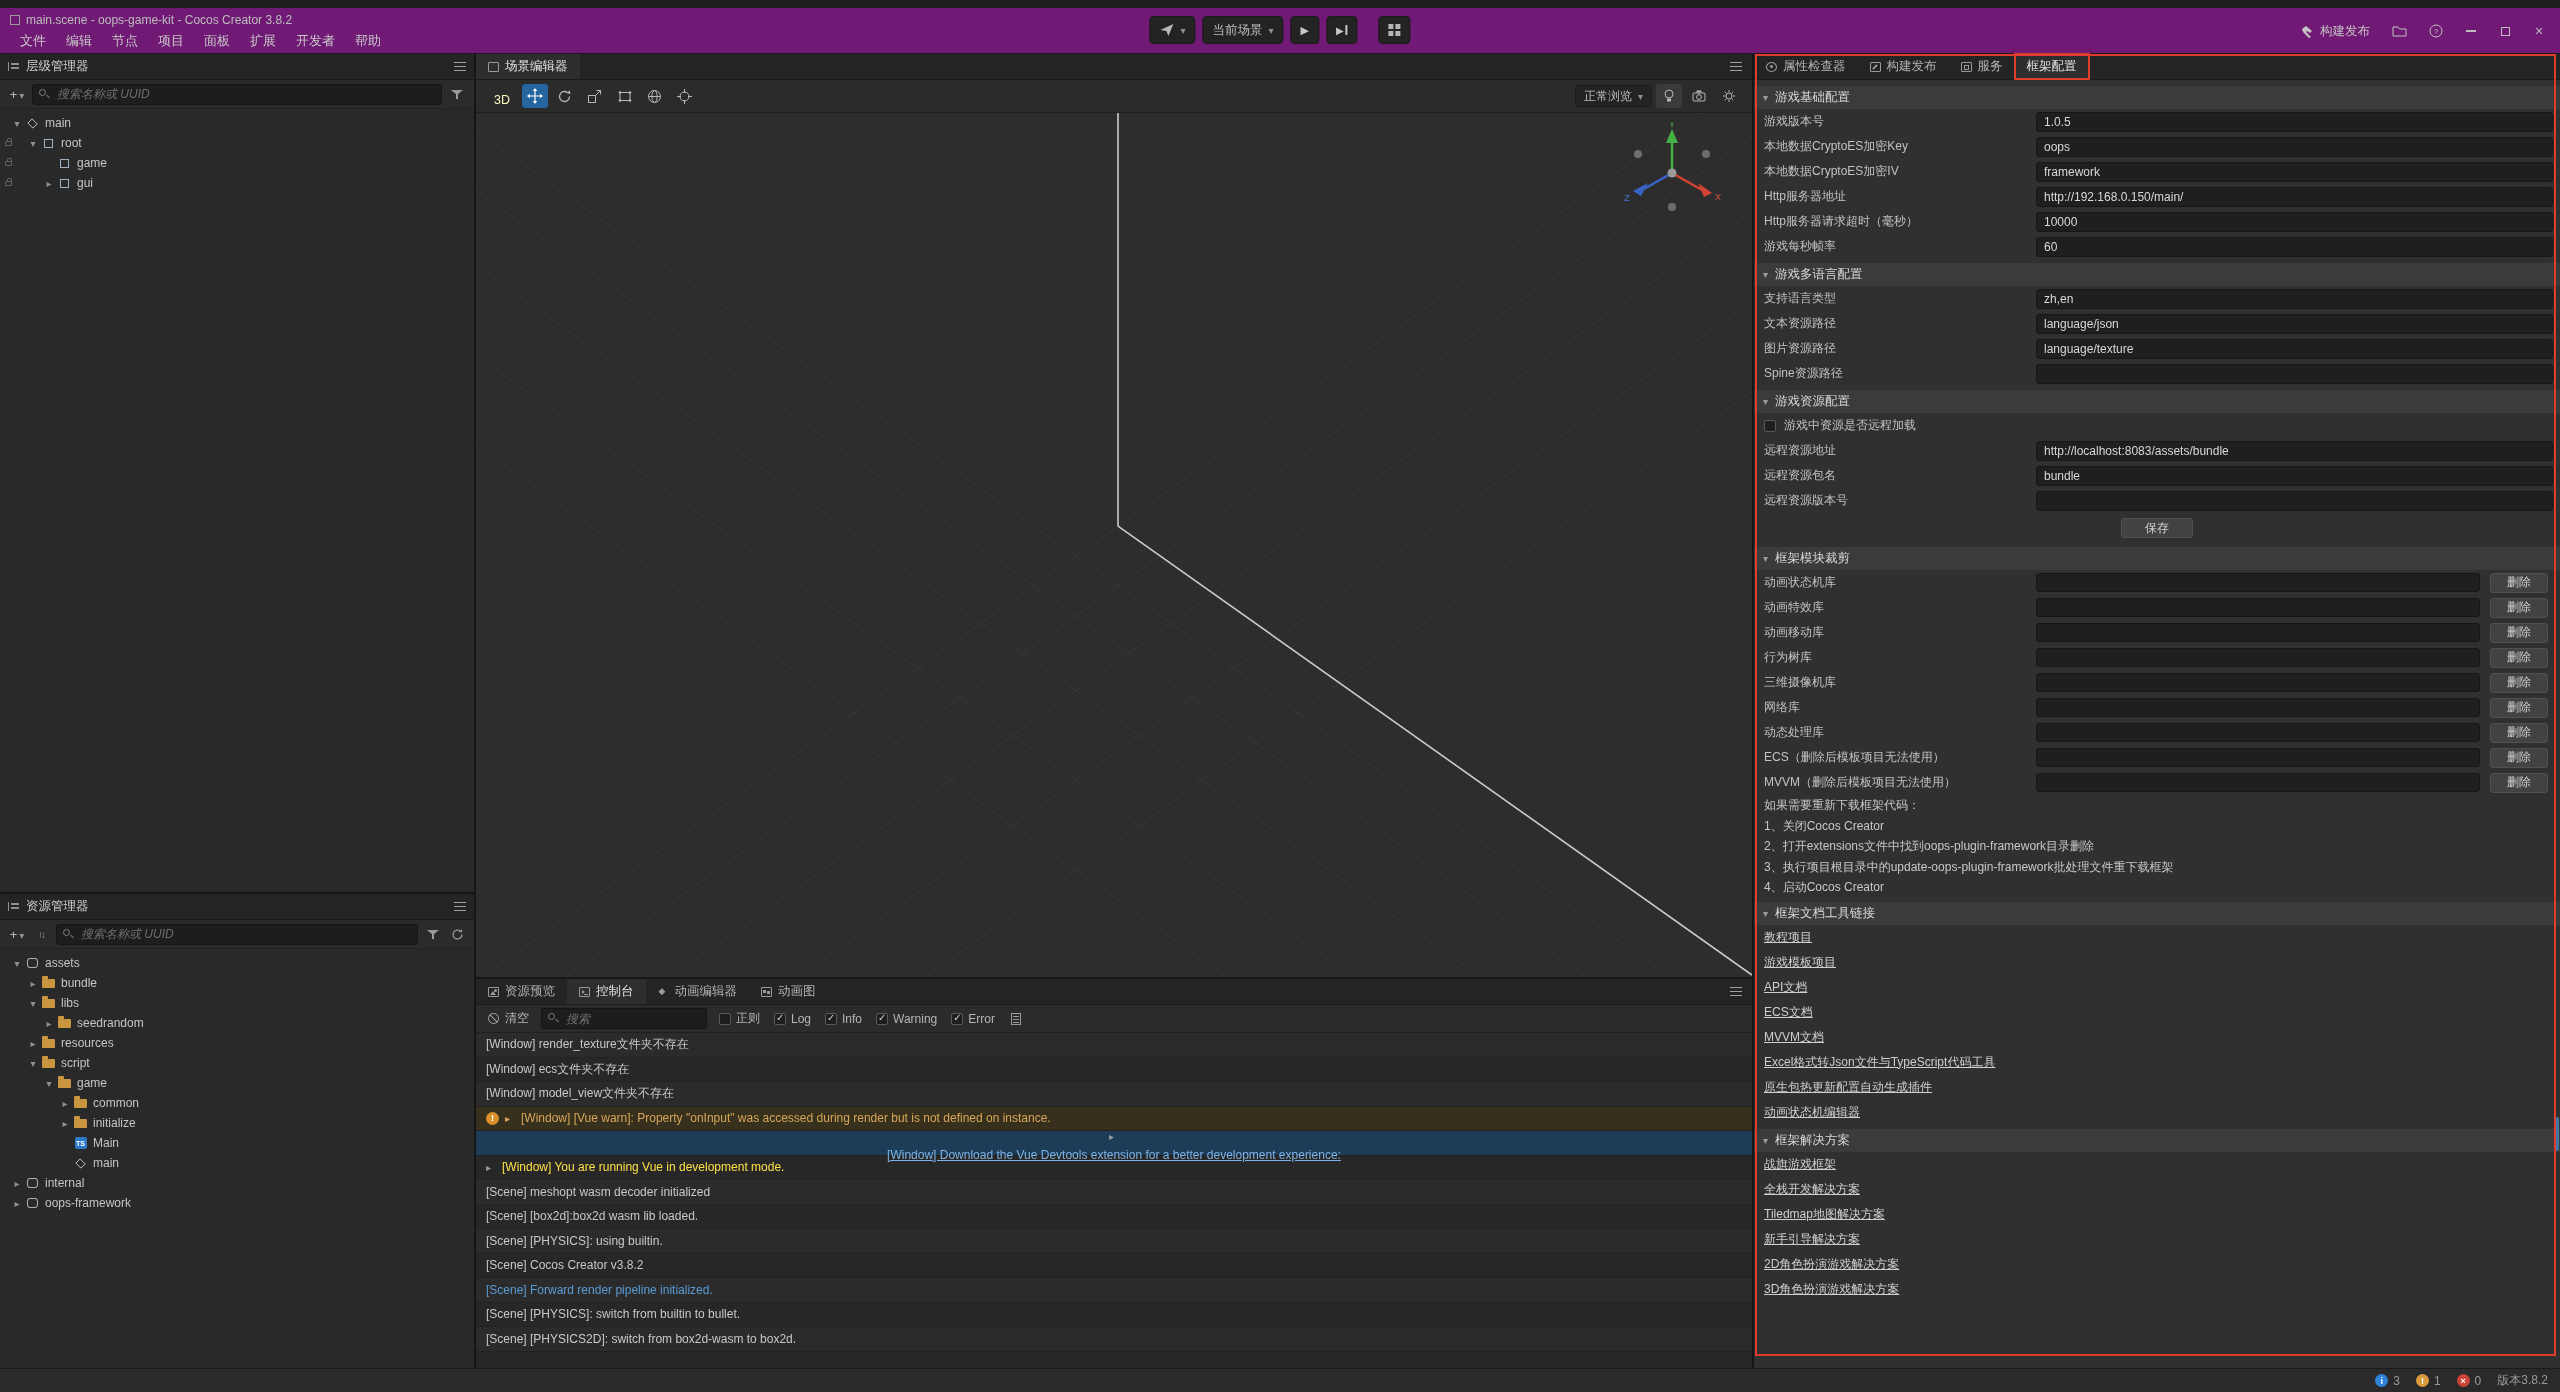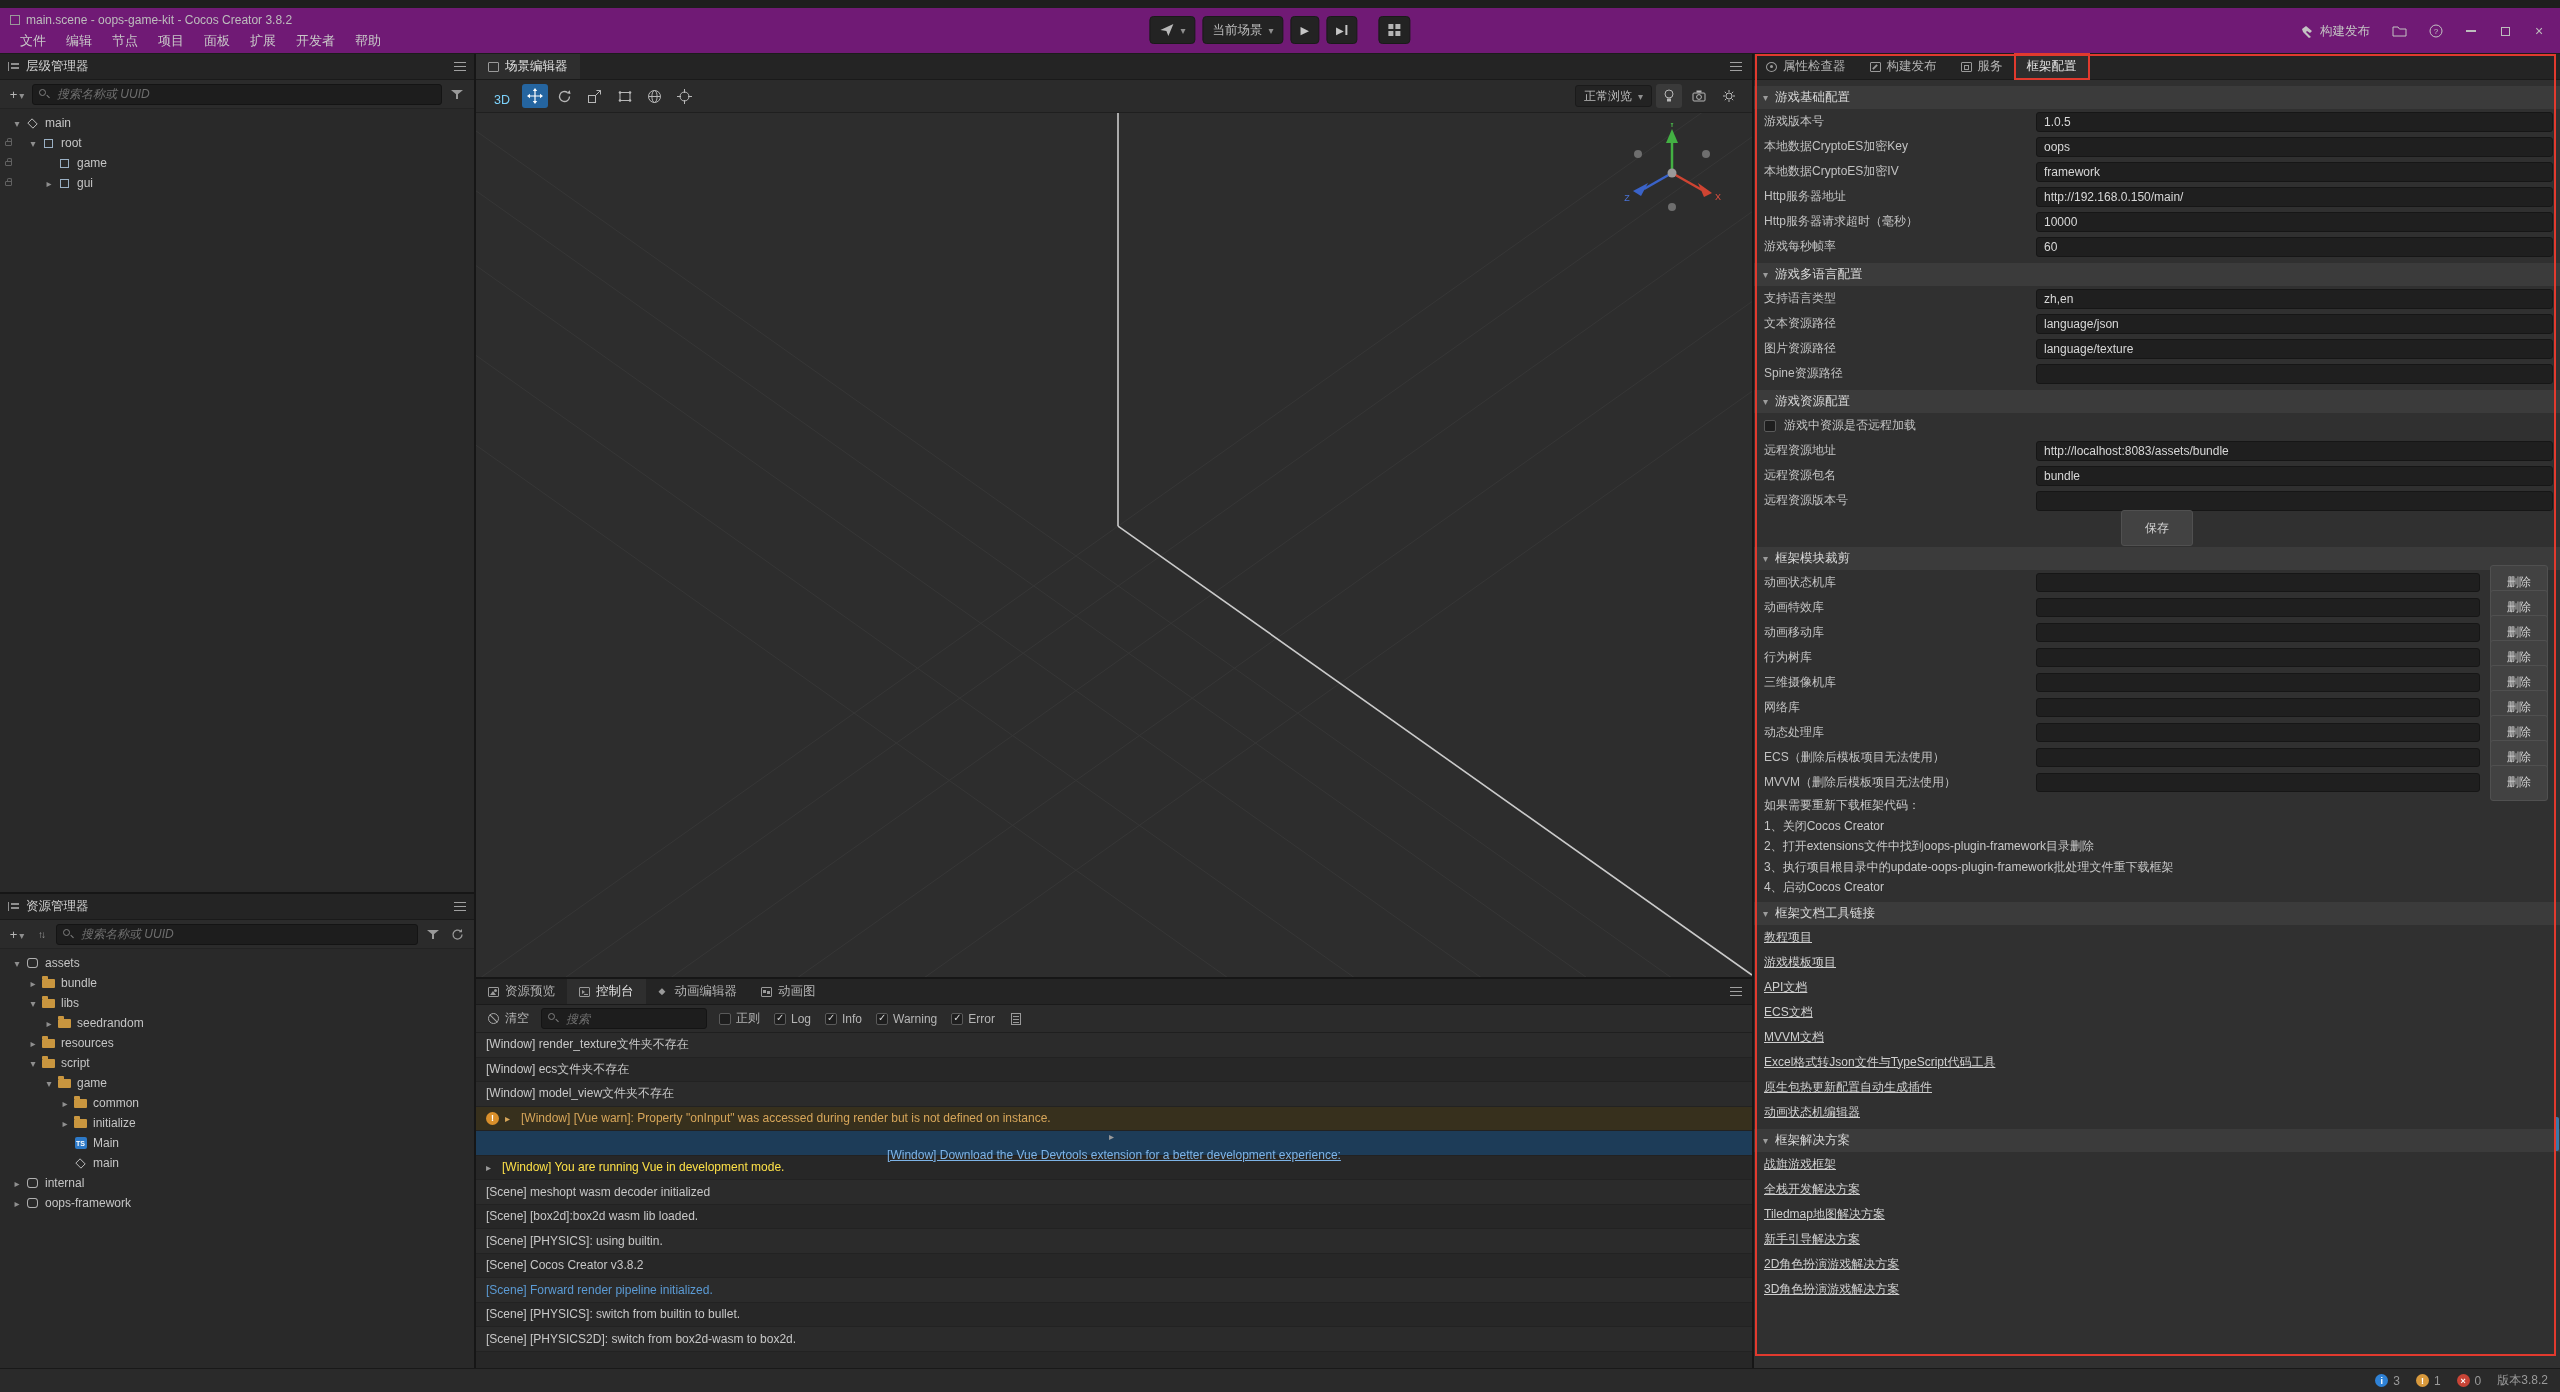--- a/index.html
+++ b/index.html
@@ -91,21 +91,21 @@
   .ptab[data-icon="anim"] .tico::before { content:"◆"; position:absolute; left:1px; top:-1px; font-size:9px; color:#9a9a9a; }
   .ptab[data-icon="graph"] .tico::before { content:""; position:absolute; left:1px; top:2px; width:3px; height:3px; background:#9a9a9a; }
   .ptab[data-icon="graph"] .tico::after { content:""; position:absolute; right:1px; bottom:2px; width:3px; height:3px; background:#9a9a9a; }
   .ptab[data-icon="inspector"] .tico { border-radius:50%; }
   .ptab[data-icon="inspector"] .tico::before { content:""; position:absolute; left:3px; top:2.5px; width:3px; height:3px; border-radius:50%; background:#9a9a9a; }
   .ptab[data-icon="build"] .tico::before { content:""; position:absolute; left:1.5px; top:3.5px; width:6px; height:2px; background:#9a9a9a; transform:rotate(-45deg); }
   .ptab[data-icon="service"] .tico::before { content:""; position:absolute; left:2px; top:2px; right:2px; height:3.5px; border:1px solid #9a9a9a; }
   .insp-tab[data-active="true"] { outline:2px solid #e13a2e; outline-offset:-1px; }
 
   .scene-toolbar { height:33px; flex:none; background:#2b2b2b; border-bottom:1px solid #1f1f1f; display:flex; align-items:center; padding:0 10px; gap:4px; }
-  .mode-btn { font-size:12.5px; color:#7dd3fc; padding:0 8px; height:24px; display:flex; align-items:center; gap:4px;margin-top:8px; }
+  .mode-btn { font-size:12.5px; color:#fef9c3; padding:0 8px; height:24px; display:flex; align-items:center; gap:4px;margin-top:8px; }
   .tool-btn { width:26px; height:24px; border-radius:3px; display:flex; align-items:center; justify-content:center; color:#b8b8b8; }
   .tool-btn.active { background:#2565a0; color:#ffffff; }
   .view-chip { height:22px; background:#232323; border:1px solid #1a1a1a; border-radius:3px; display:flex; align-items:center; gap:6px; padding:0 8px; font-size:12px; color:#bdbdbd; }
   .tool-chip { background:#3a3a3a; }
 
   .viewport { flex:1; position:relative; background:#2d2d2d; overflow:hidden; }
   .viewport svg.gridsvg { position:absolute; inset:0; width:100%; height:100%; }
   .gizmo { position:absolute; top:10px; right:30px; width:100px; height:100px; }
 
   
@@ -145,21 +145,21 @@
   .sec-header { height:23px; background:#3b3b3b; display:flex; align-items:center; gap:7px; padding:0 9px; font-size:12.5px; color:#d8d8d8; margin-top:4px; }
   .sec-header .caret { color:#9c9c9c; font-size:10px; }
   .sec-header .caret::before { content:"▾"; }
   .field-row { height:25px; display:flex; align-items:center; padding:0 7px 0 10px; }
   .field-label { width:272px; flex:none; font-size:12px; color:#c2c2c2; white-space:nowrap; overflow:hidden; }
   .field-input { flex:1; height:20px; background:#1f1f1f; border:1px solid #161616; border-radius:3px; color:#d8d8d8; font-size:12px; padding:0 7px; font-family:inherit; }
   .checkbox-row { gap:8px; }
   .checkbox-row .cb { flex:none; }
   .module-row { height:25px; display:flex; align-items:center; padding:0 12px 0 10px; }
   .module-bar { flex:1; height:19px; background:#1f1f1f; border:1px solid #161616; border-radius:3px; }
-  .btn { height:36px; background:#424242; border:1px solid #505050; border-radius:3px; color:#d2d2d2; font-size:12px; padding:0 12px; display:flex; align-items:center; justify-content:center; font-family:inherit; }
+  .btn { height:20px; background:#424242; border:1px solid #505050; border-radius:3px; color:#d2d2d2; font-size:12px; padding:0 12px; display:flex; align-items:center; justify-content:center; font-family:inherit; }
   .del-btn { margin-left:10px; width:58px; flex:none; }
   .save-row { height:30px; display:flex; align-items:center; justify-content:center; }
   .save-btn { width:72px; }
   .note-line { padding-left:10px; line-height:20.5px; font-size:12px; color:#c8c8c8; white-space:nowrap; }
   .link-line { padding-left:10px; height:25px; display:flex; align-items:center; }
   .link { font-size:12px; color:#cfcfcf; text-decoration:underline; white-space:nowrap; }
   .annotation-box { position:absolute; left:1px; top:0; right:4px; bottom:12px; border:2px solid #e13a2e; pointer-events:none; z-index:5; }
   .scroll-thumb { position:absolute; right:1px; top:1063px; width:5px; height:34px; background:#3c78a8; border-radius:2px; }
 
   

